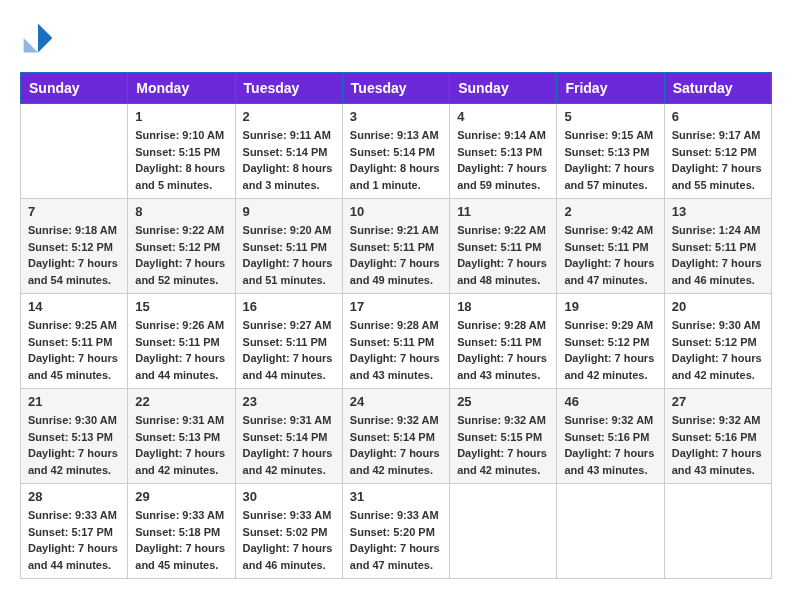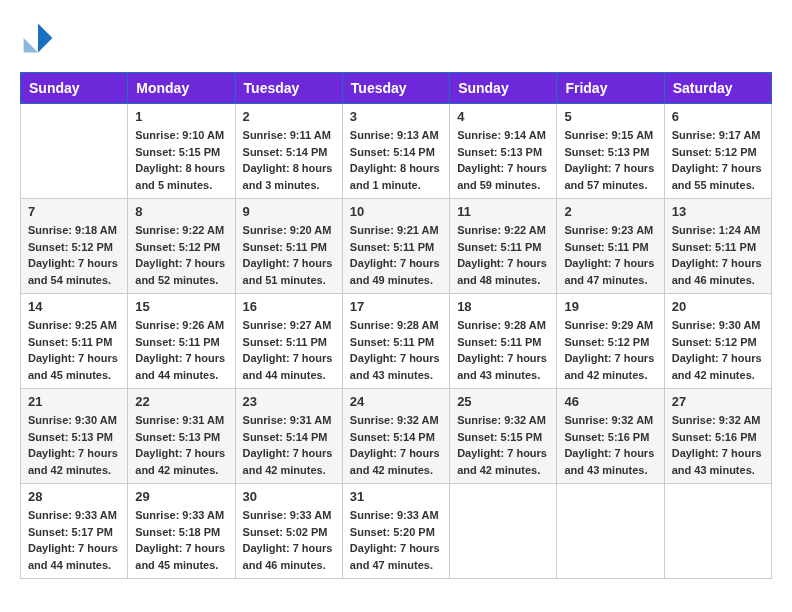--- a/index.html
+++ b/index.html
@@ -214,21 +214,21 @@
         <span class="day-number">11</span>
         <div class="cell-content">
           <span>Sunrise: 9:22 AM</span><br>
           <span>Sunset: 5:11 PM</span><br>
           <span>Daylight: 7 hours and 48 minutes.</span>
         </div>
       </td>
         <td>
         <span class="day-number">2</span>
         <div class="cell-content">
-          <span>Sunrise: 9:23 AM</span><br>
+          <span>Sunrise: 9:42 AM</span><br>
           <span>Sunset: 5:11 PM</span><br>
           <span>Daylight: 7 hours and 47 minutes.</span>
         </div>
       </td>
         <td>
         <span class="day-number">13</span>
         <div class="cell-content">
           <span>Sunrise: 1:24 AM</span><br>
           <span>Sunset: 5:11 PM</span><br>
           <span>Daylight: 7 hours and 46 minutes.</span>

